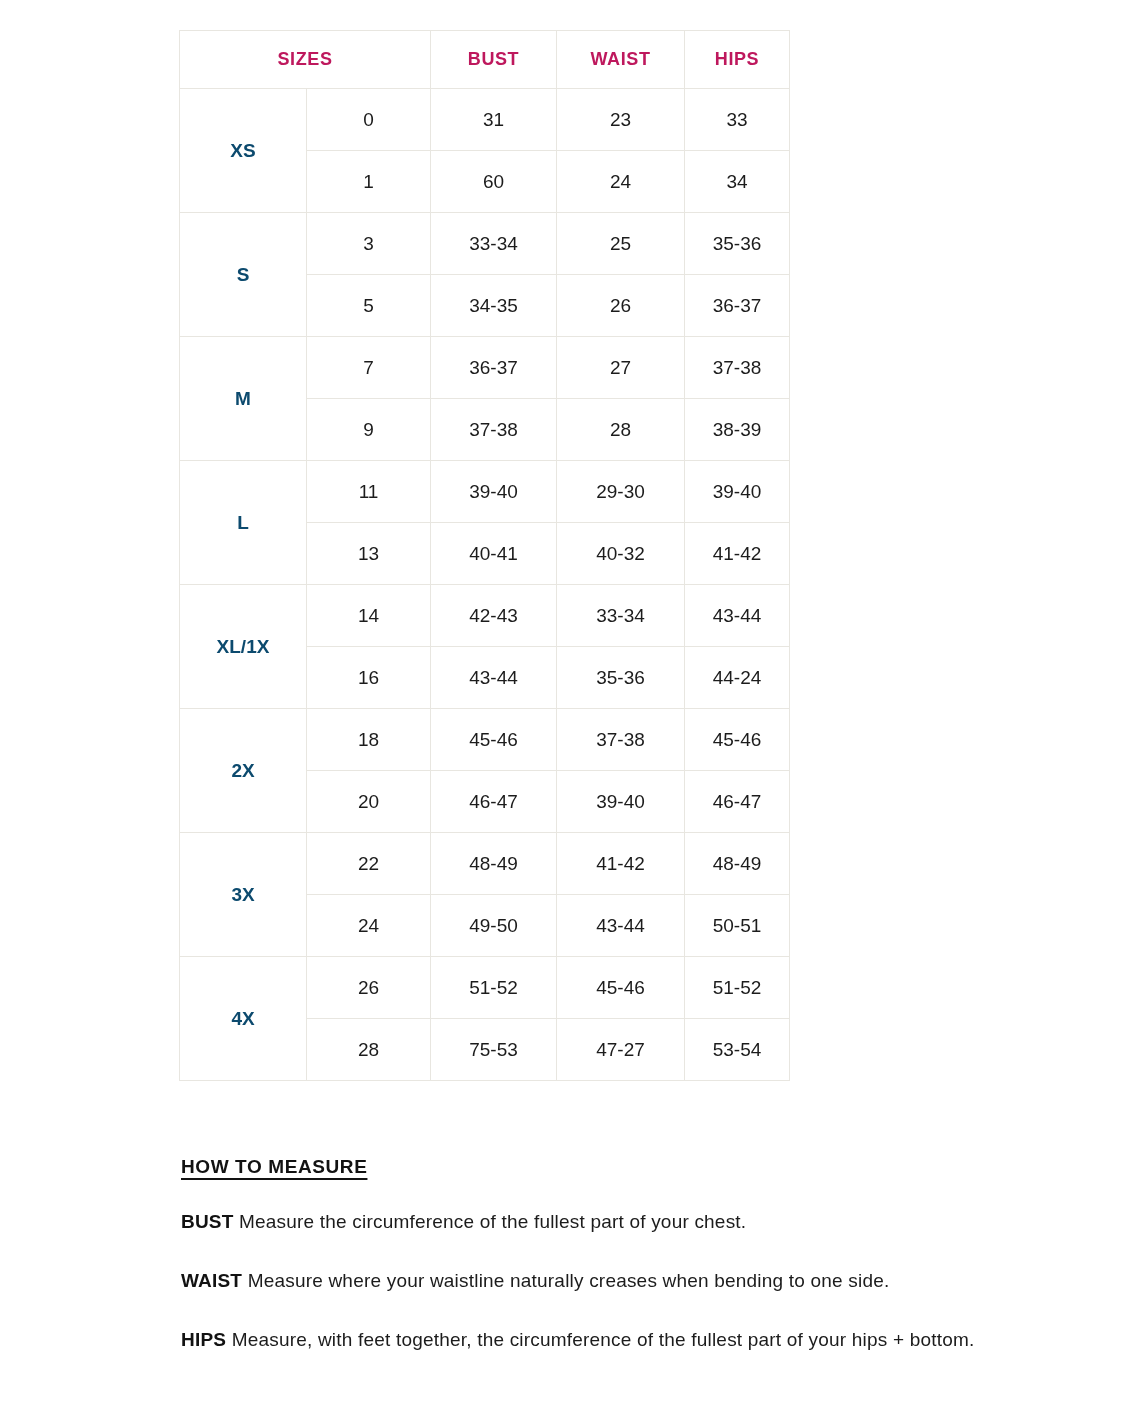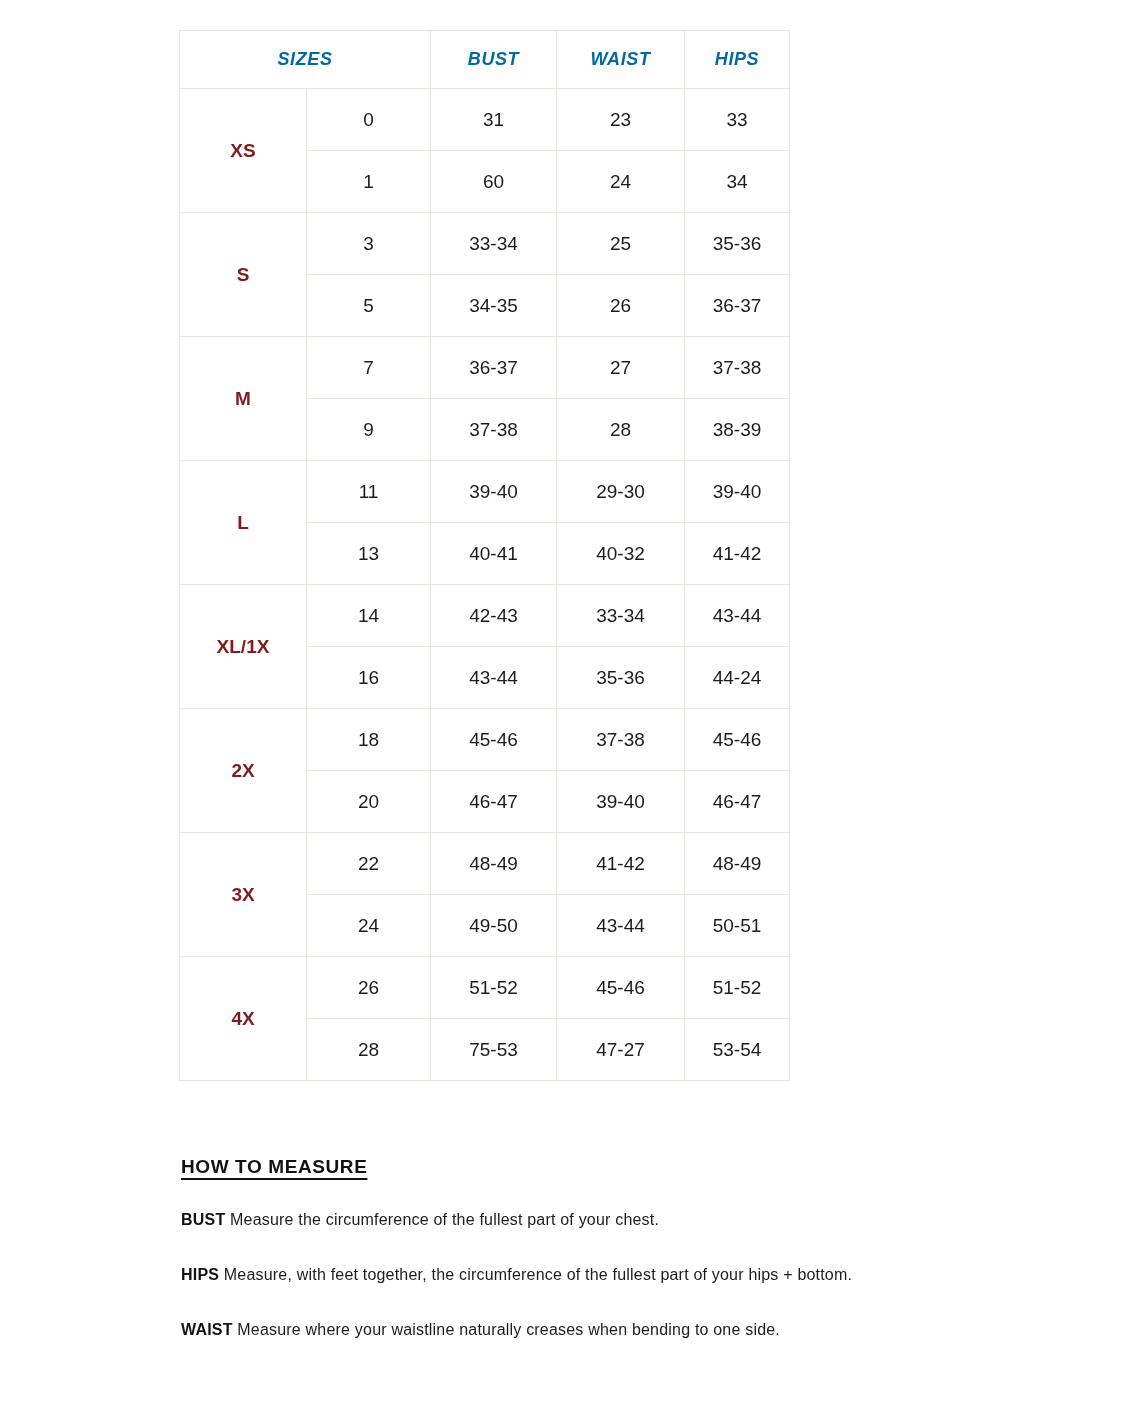--- a/index.html
+++ b/index.html
@@ -30,52 +30,51 @@
     text-align: center;
     vertical-align: middle;
     padding: 0;
     background: #ffffff;
   }
   .size-table th {
     height: 58px;
     font-size: 18px;
     font-weight: bold;
     letter-spacing: 0.6px;
-    color: #0369a1;
-    font-style: italic;
+    color: #be185d;
   }
   .size-table td {
     height: 62px;
     font-size: 19px;
     font-weight: normal;
     color: #1c1c1c;
   }
   .size-table td.group-label {
     font-weight: bold;
     font-size: 19px;
-    color: #7f1d1d;
+    color: #0c4a6e;
   }
   .measure-section {
     position: absolute;
     left: 181px;
     top: 1156px;
     width: 920px;
   }
   .measure-heading {
     font-size: 19px;
     font-weight: bold;
     letter-spacing: 0.6px;
     color: #121212;
     text-decoration: underline;
     text-underline-offset: 5px;
     text-decoration-thickness: 2px;
     margin: 0 0 33px 0;
   }
   .measure-section p {
-    font-size: 16px;
+    font-size: 19px;
     font-weight: normal;
     color: #1c1c1c;
     margin: 2px 0 37px 0;
     letter-spacing: 0.2px;
   }
   .measure-section p strong {
     font-weight: bold;
     color: #121212;
   }
 </style>
@@ -205,18 +204,18 @@
           <td>47-27</td>
           <td>53-54</td>
         </tr>
       </tbody>
   </table>
 
   <div class="measure-section">
     <h2 class="measure-heading">HOW TO MEASURE</h2>
     <div>
         <p><strong>BUST</strong> Measure the circumference of the fullest part of your chest.</p>
+        <p><strong>WAIST</strong> Measure where your waistline naturally creases when bending to one side.</p>
         <p><strong>HIPS</strong> Measure, with feet together, the circumference of the fullest part of your hips + bottom.</p>
-        <p><strong>WAIST</strong> Measure where your waistline naturally creases when bending to one side.</p>
       </div>
   </div>
 
 </div>
 
 </body></html>

